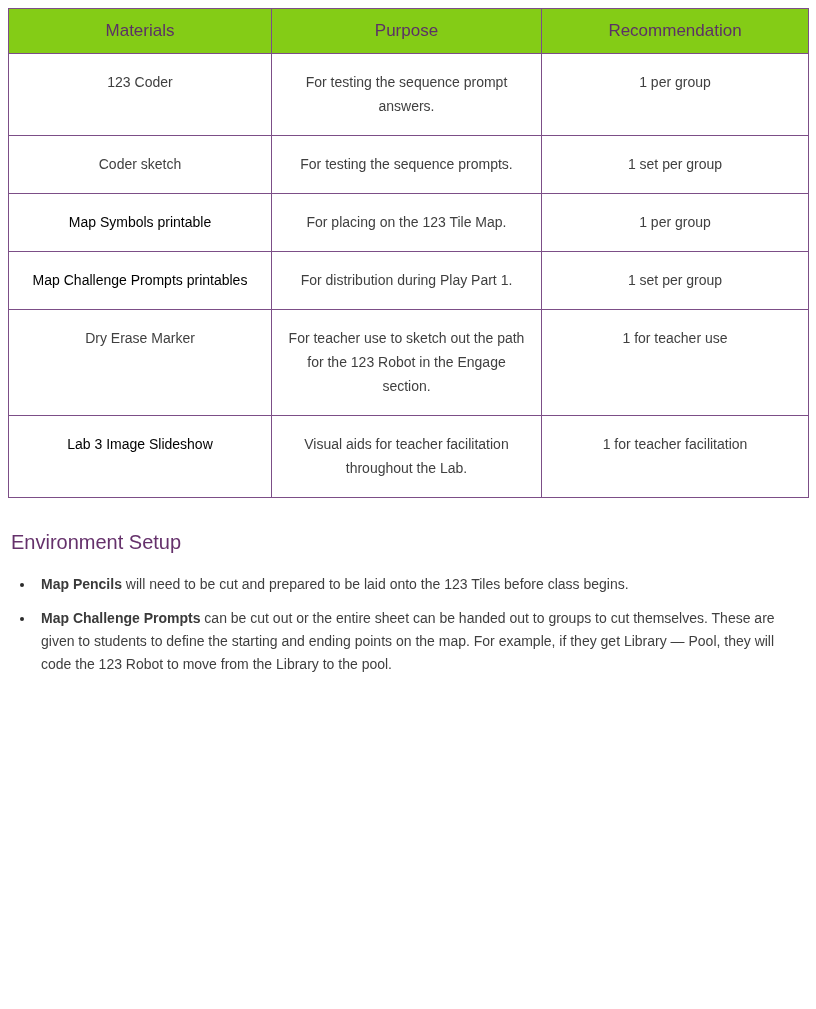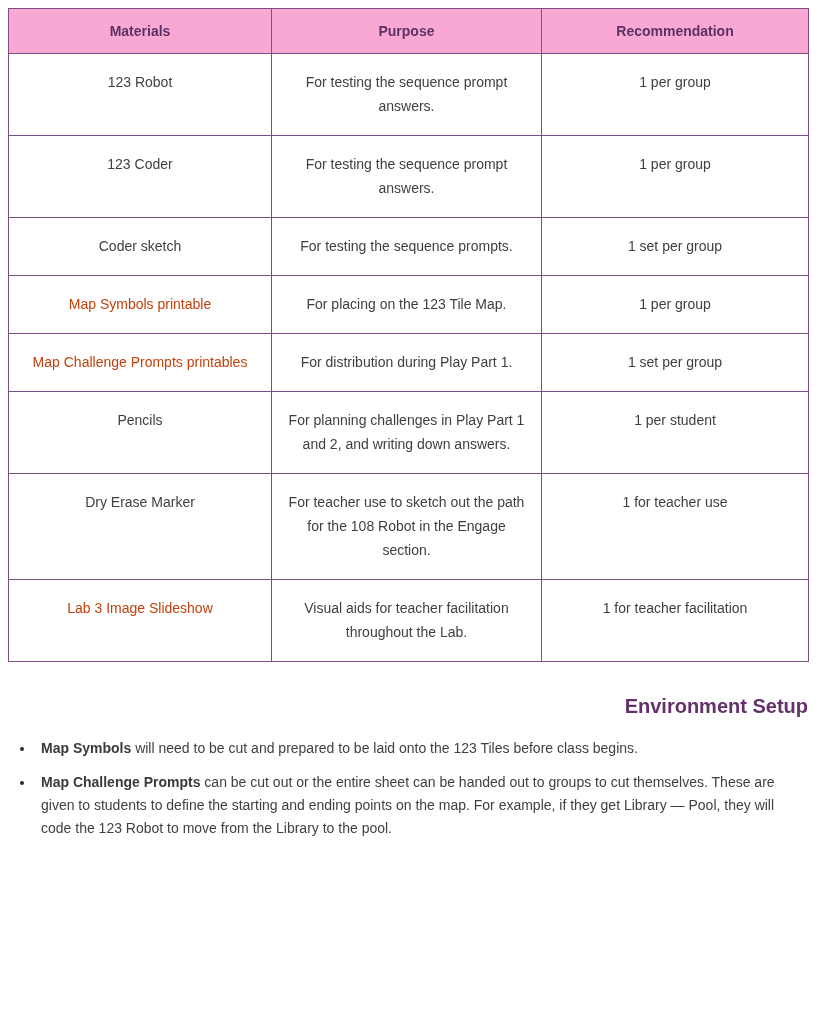--- a/index.html
+++ b/index.html
@@ -21,51 +21,50 @@
   table.materials {
     width: 800px;
     border-collapse: collapse;
     table-layout: fixed;
     border: 1.5px solid #7c4e87;
   }
   table.materials col.c1 { width: 263px; }
   table.materials col.c2 { width: 270px; }
   table.materials col.c3 { width: 267px; }
   table.materials th {
-    background: #f9a8d4;
+    background: #84cc16;
     color: #5c3166;
-    font-weight: 700;
-    font-size: 14px;
+    font-weight: 400;
+    font-size: 17px;
     line-height: 24px;
     padding: 10px 8px;
     border: 1px solid #7c4e87;
     text-align: center;
   }
   table.materials td {
     border: 1px solid #7c4e87;
     font-size: 14px;
     line-height: 24px;
     padding: 16px 13px 17px 13px;
     text-align: center;
     vertical-align: top;
     color: #3f3f3f;
   }
   table.materials a {
-    color: #c2410c;
+    color: #000000;
     text-decoration: none;
     cursor: pointer;
   }
   h2.env-heading {
     font-size: 20px;
-    font-weight: 700;
+    font-weight: 400;
     color: #65316b;
     margin: 31px 0 18px 0;
     padding-left: 3px;
     line-height: 26px;
-    text-align: right;
   }
   ul.setup-list {
     margin: 0;
     padding: 0 16px 0 27px;
     list-style: disc;
   }
   ul.setup-list li {
     font-size: 14px;
     line-height: 23px;
     padding-left: 6px;
@@ -93,62 +92,52 @@
     </colgroup>
     <thead>
       <tr>
         <th>Materials</th>
         <th>Purpose</th>
         <th>Recommendation</th>
       </tr>
     </thead>
     <tbody id="table-body">
         <tr>
-          <td>123 Robot</td>
-          <td>For testing the sequence prompt answers.</td>
-          <td>1 per group</td>
-        </tr>
-        <tr>
           <td>123 Coder</td>
           <td>For testing the sequence prompt answers.</td>
           <td>1 per group</td>
         </tr>
         <tr>
           <td>Coder sketch</td>
           <td>For testing the sequence prompts.</td>
           <td>1 set per group</td>
         </tr>
         <tr>
           <td><a href="#">Map Symbols printable</a></td>
           <td>For placing on the 123 Tile Map.</td>
           <td>1 per group</td>
         </tr>
         <tr>
           <td><a href="#">Map Challenge Prompts printables</a></td>
           <td>For distribution during Play Part 1.</td>
           <td>1 set per group</td>
         </tr>
         <tr>
-          <td>Pencils</td>
-          <td>For planning challenges in Play Part 1 and 2, and writing down answers.</td>
-          <td>1 per student</td>
-        </tr>
-        <tr>
           <td>Dry Erase Marker</td>
-          <td>For teacher use to sketch out the path for the 108 Robot in the Engage section.</td>
+          <td>For teacher use to sketch out the path for the 123 Robot in the Engage section.</td>
           <td>1 for teacher use</td>
         </tr>
         <tr>
           <td><a href="#">Lab 3 Image Slideshow</a></td>
           <td>Visual aids for teacher facilitation throughout the Lab.</td>
           <td>1 for teacher facilitation</td>
         </tr>
       </tbody>
   </table>
 
   <h2 class="env-heading">Environment Setup</h2>
 
   <ul class="setup-list" id="setup-list">
-      <li><strong>Map Symbols</strong><span> will need to be cut and prepared to be laid onto the 123 Tiles before class begins.</span></li>
+      <li><strong>Map Pencils</strong><span> will need to be cut and prepared to be laid onto the 123 Tiles before class begins.</span></li>
       <li><strong>Map Challenge Prompts</strong><span> can be cut out or the entire sheet can be handed out to groups to cut themselves. These are given to students to define the starting and ending points on the map. For example, if they get Library — Pool, they will code the 123 Robot to move from the Library to the pool.</span></li>
     </ul>
 
 </div>
 
 </body></html>

